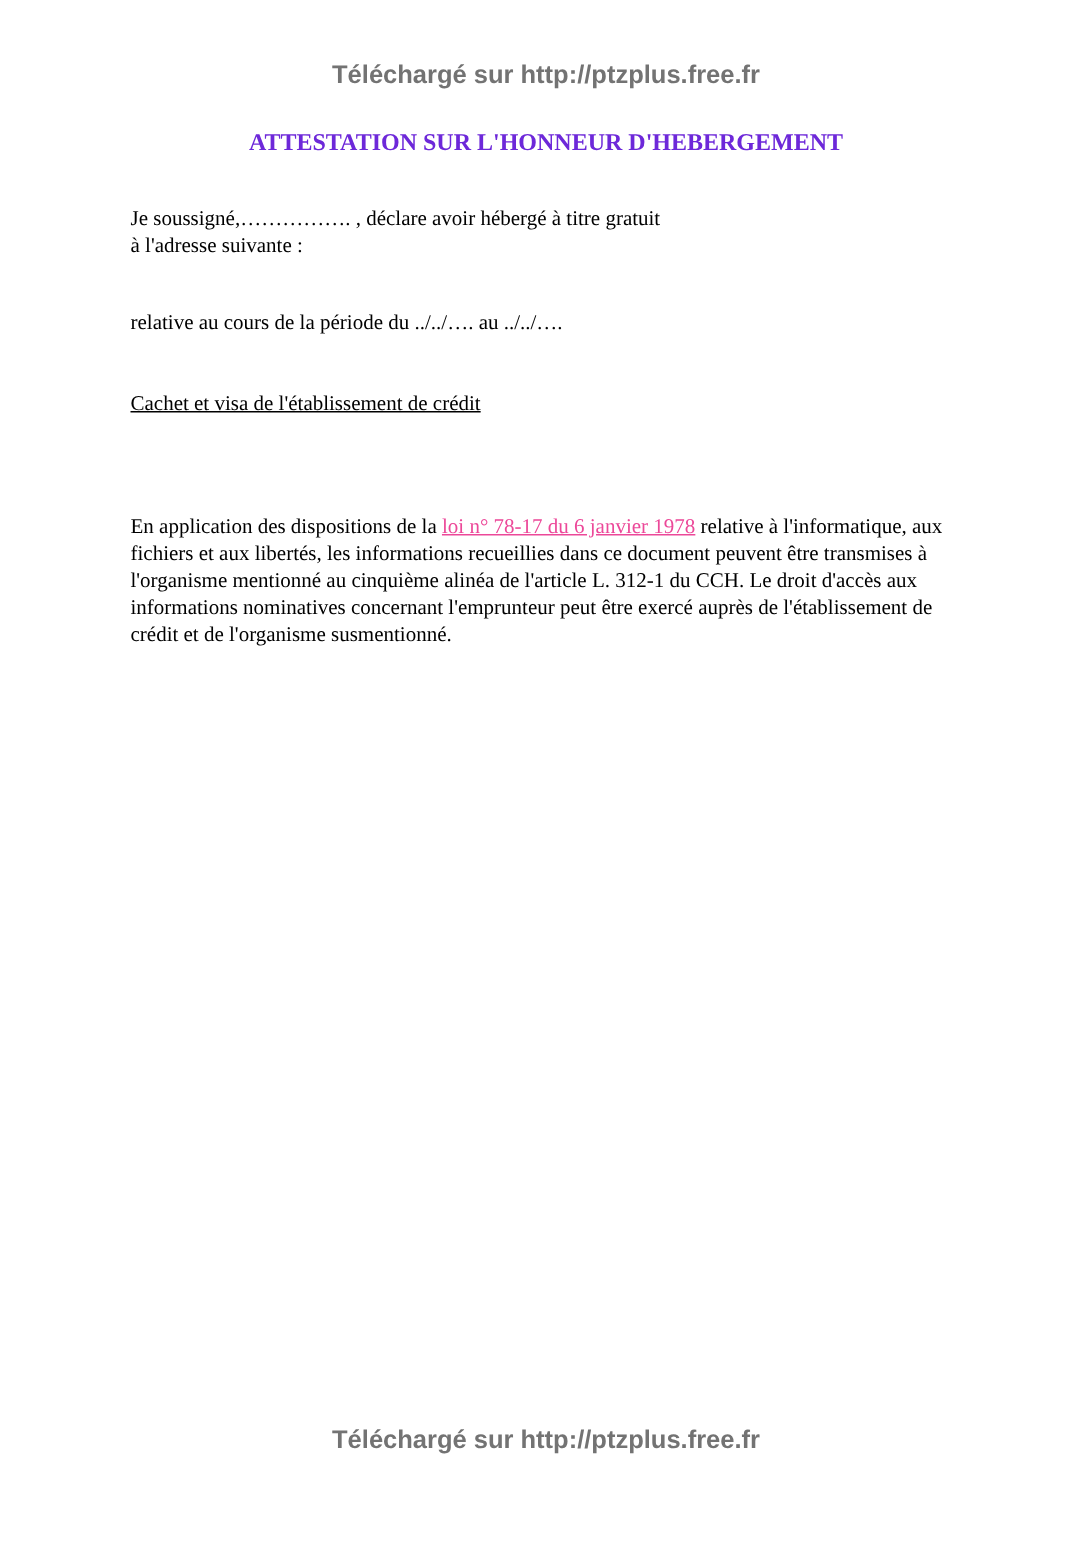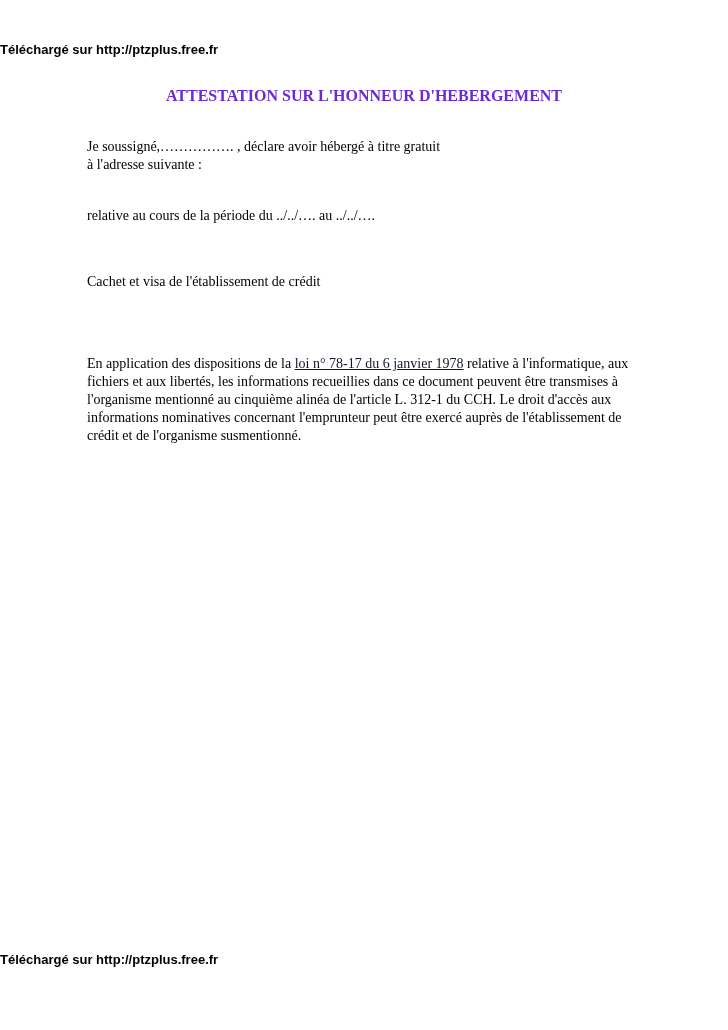--- a/index.html
+++ b/index.html
@@ -9,24 +9,24 @@
     width: 728px;
     height: 1030px;
     background: #ffffff;
     overflow: hidden;
     font-family: "Liberation Serif", "DejaVu Serif", serif;
     color: #000000;
   }
   .note {
     font-family: "Liberation Sans", "DejaVu Sans", sans-serif;
     font-weight: bold;
-    font-size: 13px;
+    font-size: 17px;
     line-height: 16px;
-    color: #000000;
-    text-align: left;
+    color: #737373;
+    text-align: center;
     width: 100%;
   }
   .header-note { padding-top: 42px; }
   .footer-note { position: absolute; top: 952px; left: 0; }
   .doc-title {
     margin-top: 30px;
     text-align: center;
     font-weight: bold;
     font-size: 16px;
     line-height: 16px;
@@ -34,25 +34,25 @@
   }
   .content {
     margin-left: 87px;
     width: 557px;
     font-size: 14px;
     line-height: 18px;
   }
   .para-intro    { margin-top: 34px; }
   .para-period   { margin-top: 33px; }
   .para-fait     { margin-top: 32px; }
-  .para-cachet   { margin-top: 48px; }
+  .para-cachet   { margin-top: 36px; text-decoration: underline; }
   .para-signature{ margin-top: 32px; }
   .para-legal    { margin-top: 64px; }
   a.law-link {
-    color: #0f172a;
+    color: #ec4899;
     text-decoration: underline;
     cursor: pointer;
     font-family: Liberation Serif, serif;
   }
 </style>
 </head>
 <body>
 
 <div class="page">
 

